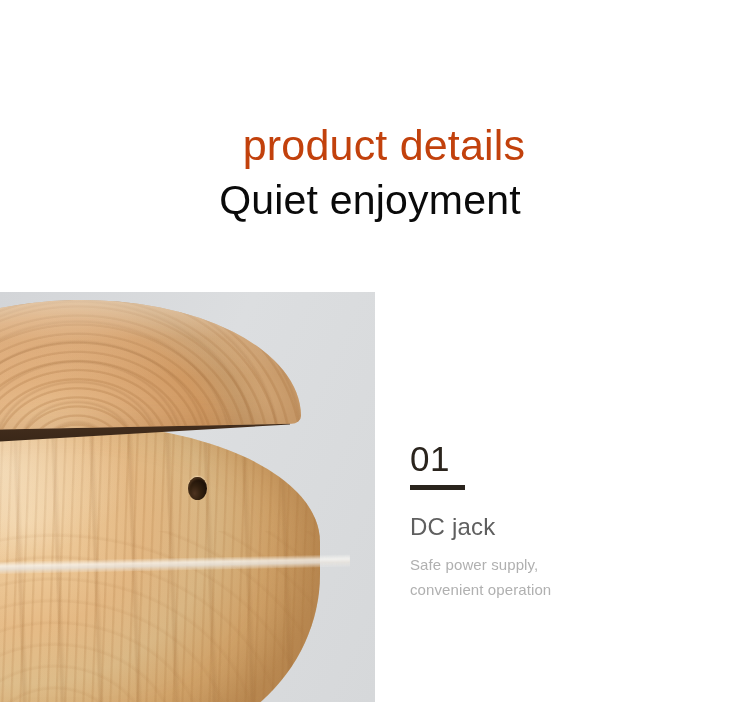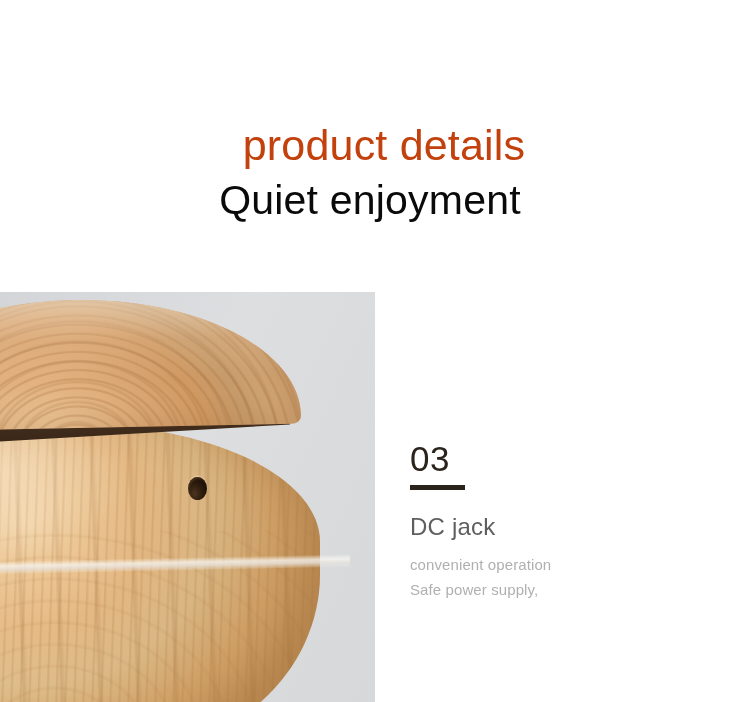--- a/index.html
+++ b/index.html
@@ -303,22 +303,22 @@
     <div class="gap-wedge-hi"></div>
 
     <div class="lid">
       <div class="lid-grain"></div>
       <div class="lid-grain2"></div>
       <div class="lid-sheen"></div>
     </div>
   </div>
 
   <div class="info">
-    <div class="info-number">03</div>
+    <div class="info-number">01</div>
     <div class="info-rule"></div>
     <div class="info-title">DC jack</div>
     <div class="info-desc">
+      <span>Safe power supply,</span>
       <span>convenient operation</span>
-      <span>Safe power supply,</span>
     </div>
   </div>
 
 </div>
 
 </body></html>

